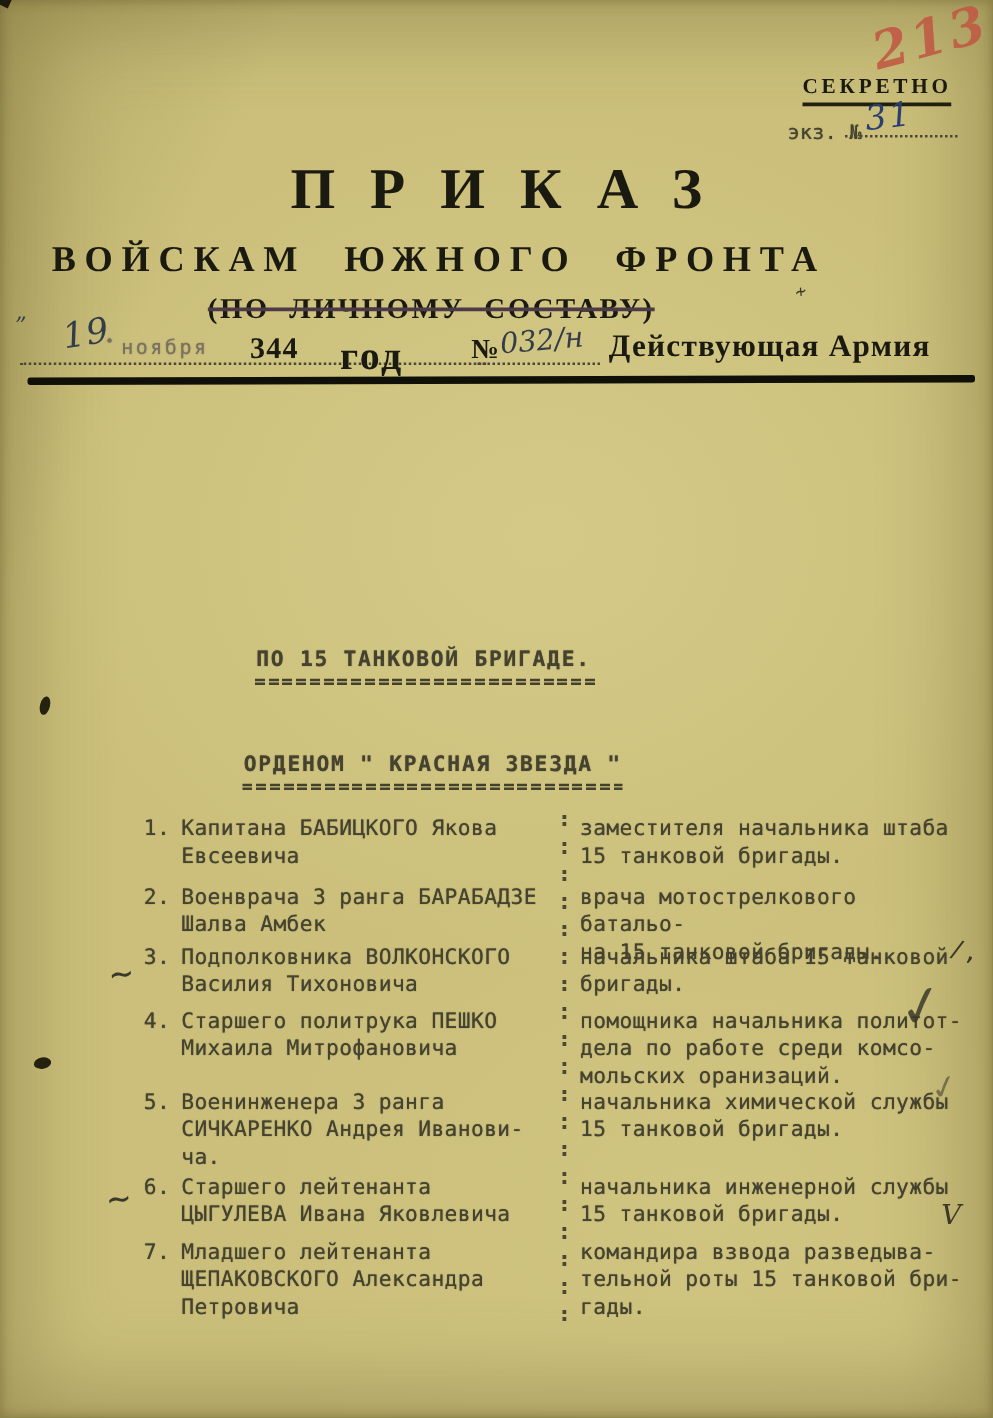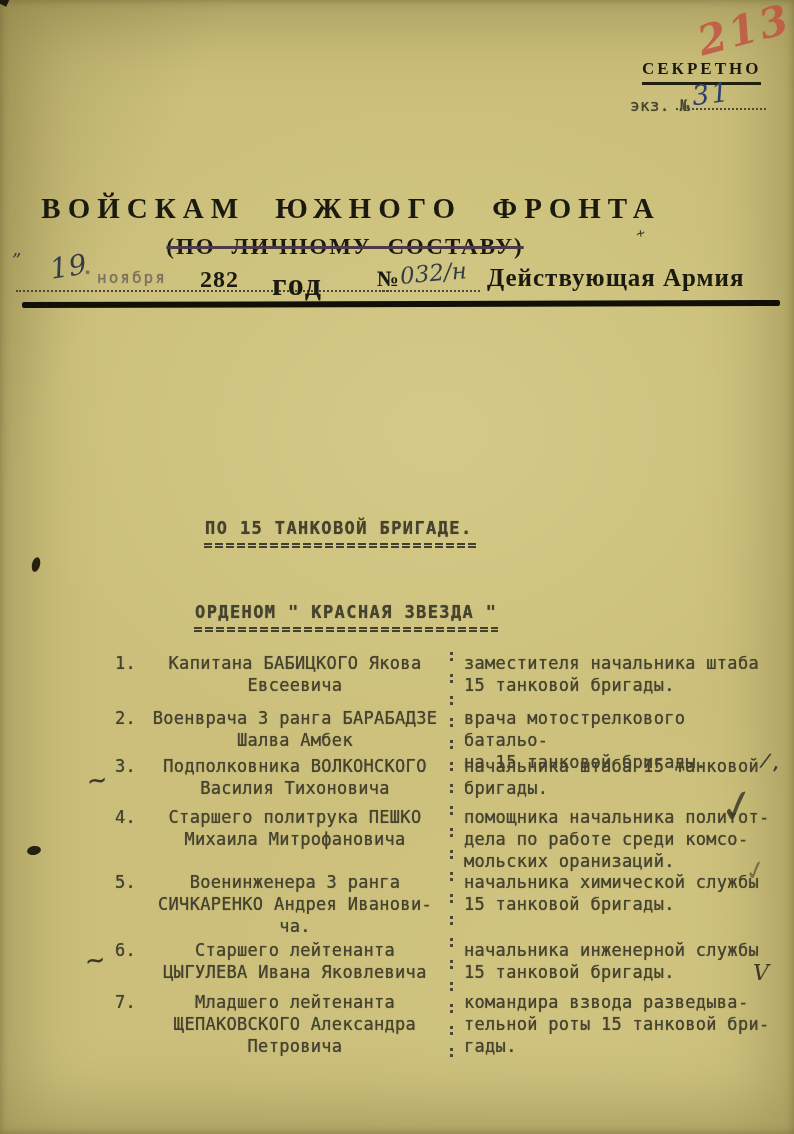--- a/index.html
+++ b/index.html
@@ -20,51 +20,52 @@
   .pre{white-space:pre-line;}
   .dotted{border-bottom:2px dotted #4c4836;}
   .dashline{background-image:
       repeating-linear-gradient(90deg, #43412c 0 8px, rgba(0,0,0,0) 8px 11px),
       repeating-linear-gradient(90deg, #43412c 0 8px, rgba(0,0,0,0) 8px 11px);
     background-size:100% 2px,100% 2px; background-position:0 0,0 3px; background-repeat:no-repeat;}
   .colsep{width:3px;
     background:repeating-linear-gradient(180deg, #4a4832 0 3px, rgba(0,0,0,0) 3px 6px, #4a4832 6px 9px, rgba(0,0,0,0) 9px 22px);}
   .award-item{position:absolute; left:0; width:794px; font-size:17px; line-height:22px;}
   .award-num{position:absolute; left:115px; top:0;}
-  .award-name{position:absolute; left:145px; top:0; width:300px;text-align:center;}
+  .award-name{position:absolute; left:145px; top:0; width:300px;}
   .award-pos{position:absolute; left:464px; top:0; width:312px;}
   .hole{position:absolute; background:#24220f; border-radius:50%;}
   .mark{position:absolute; color:var(--pencil);}
 </style>
 </head>
 <body>
 
 <div class="page">
 
   <div class="abs" style="left:0;top:0;width:10px;height:9px;background:#1d1b0d;transform:rotate(25deg) translate(-3px,-3px);"></div>
   <div class="hole" style="left:32px;top:557px;width:8px;height:15px;transform:rotate(14deg);"></div>
   <div class="hole" style="left:27px;top:846px;width:14px;height:9px;transform:rotate(-10deg);"></div>
 
   <div class="abs hand" style="left:697px;top:6px;font-size:41px;color:var(--ink-red);transform:rotate(-15deg);letter-spacing:3px;opacity:.88;font-weight:bold;">213</div>
 
   <div class="abs print" style="left:642px;top:59px;font-size:17px;letter-spacing:3px;border-bottom:3px solid #21200f;padding-bottom:3px;">СЕКРЕТНО</div>
   <div class="abs typed" style="left:630px;top:96px;font-size:16px;">экз. №</div>
   <div class="abs hand" style="left:692px;top:78px;font-size:27px;color:var(--ink-blue);transform:rotate(-7deg);letter-spacing:2px;">31</div>
   <div class="abs dotted" style="left:676px;top:108px;width:90px;"></div>
 
+  <div class="abs print" style="left:0;top:124px;width:794px;text-align:center;font-size:46px;letter-spacing:28px;padding-left:28px;box-sizing:border-box;">ПРИКАЗ</div>
   <div class="abs print" style="left:0;top:192px;width:702px;text-align:center;font-size:29px;letter-spacing:7px;word-spacing:16px;">ВОЙСКАМ ЮЖНОГО ФРОНТА</div>
   <div class="abs print" style="left:0;top:234px;width:690px;text-align:center;font-size:23px;letter-spacing:2px;word-spacing:8px;text-decoration:line-through;text-decoration-thickness:3px;text-decoration-color:#4c3b46;">(ПО ЛИЧНОМУ СОСТАВУ)</div>
   <div class="mark" style="left:636px;top:224px;font-size:15px;transform:rotate(-18deg);">≁</div>
 
   <div class="abs hand" style="left:12px;top:250px;font-size:18px;color:var(--ink-pen);">”</div>
   <div class="abs hand" style="left:50px;top:250px;font-size:28px;color:var(--ink-pen);transform:rotate(-9deg);letter-spacing:1px;">19</div>
   <div class="abs faded" style="left:84px;top:266px;font-size:12px;">•</div>
   <div class="abs faded" style="left:97px;top:268px;font-size:16px;letter-spacing:2px;">ноября</div>
   <div class="abs dotted" style="left:16px;top:290px;width:376px;"></div>
-  <div class="abs print" style="left:200px;top:266px;font-size:24px;letter-spacing:1px;">282</div>
+  <div class="abs print" style="left:200px;top:266px;font-size:24px;letter-spacing:1px;">344</div>
   <div class="abs print" style="left:272px;top:266px;font-size:32px;letter-spacing:2px;">год</div>
   <div class="abs print" style="left:377px;top:266px;font-size:22px;">№</div>
   <div class="abs hand" style="left:400px;top:260px;font-size:23px;color:var(--ink-pen);transform:rotate(-5deg);">032/н</div>
   <div class="abs dotted" style="left:382px;top:290px;width:98px;"></div>
   <div class="abs print" style="left:487px;top:264px;font-size:25px;letter-spacing:1px;">Действующая Армия</div>
   <div class="abs" style="left:22px;top:301px;width:758px;height:6px;background:#100f08;transform:rotate(-.15deg);border-radius:2px;"></div>
 
 
   <div class="abs typed typed-bold" style="left:205px;top:518px;font-size:17px;letter-spacing:1.4px;">ПО 15 ТАНКОВОЙ БРИГАДЕ.</div>
   <div class="abs dashline" style="left:204px;top:543px;width:272px;height:5px;"></div>

